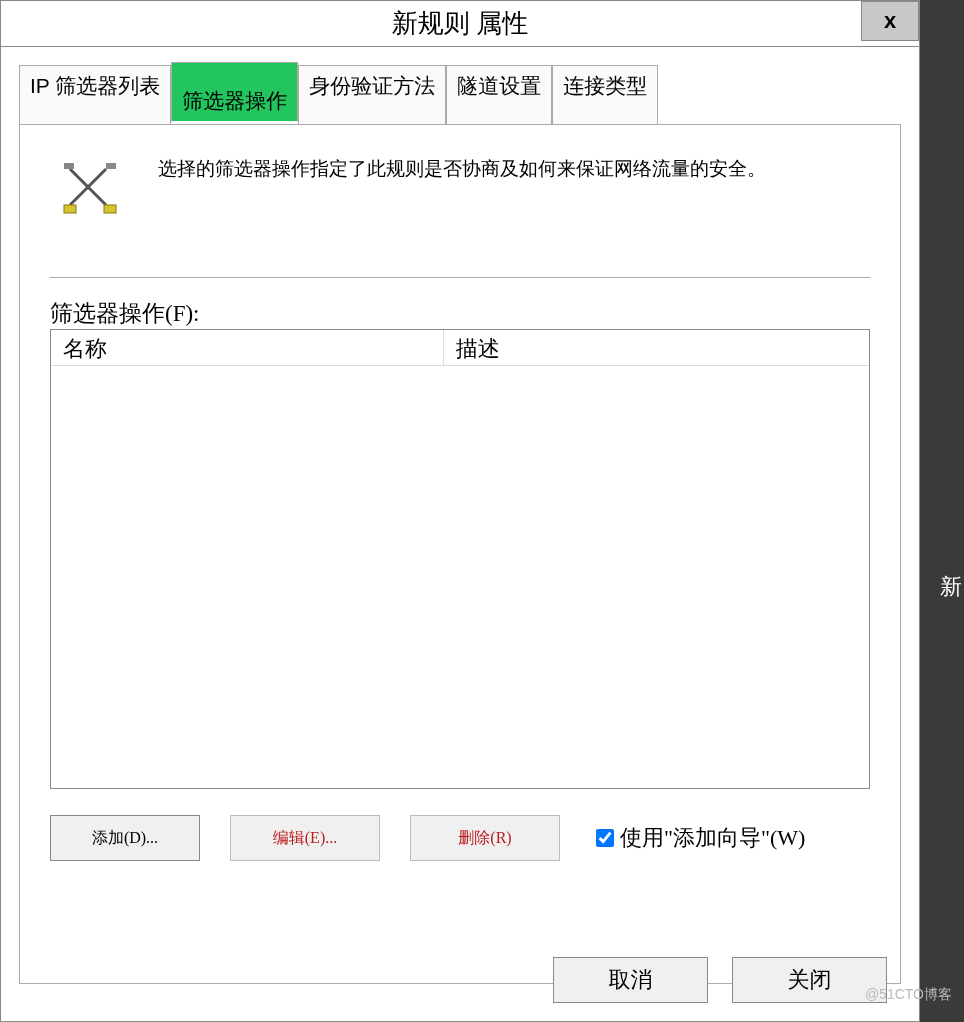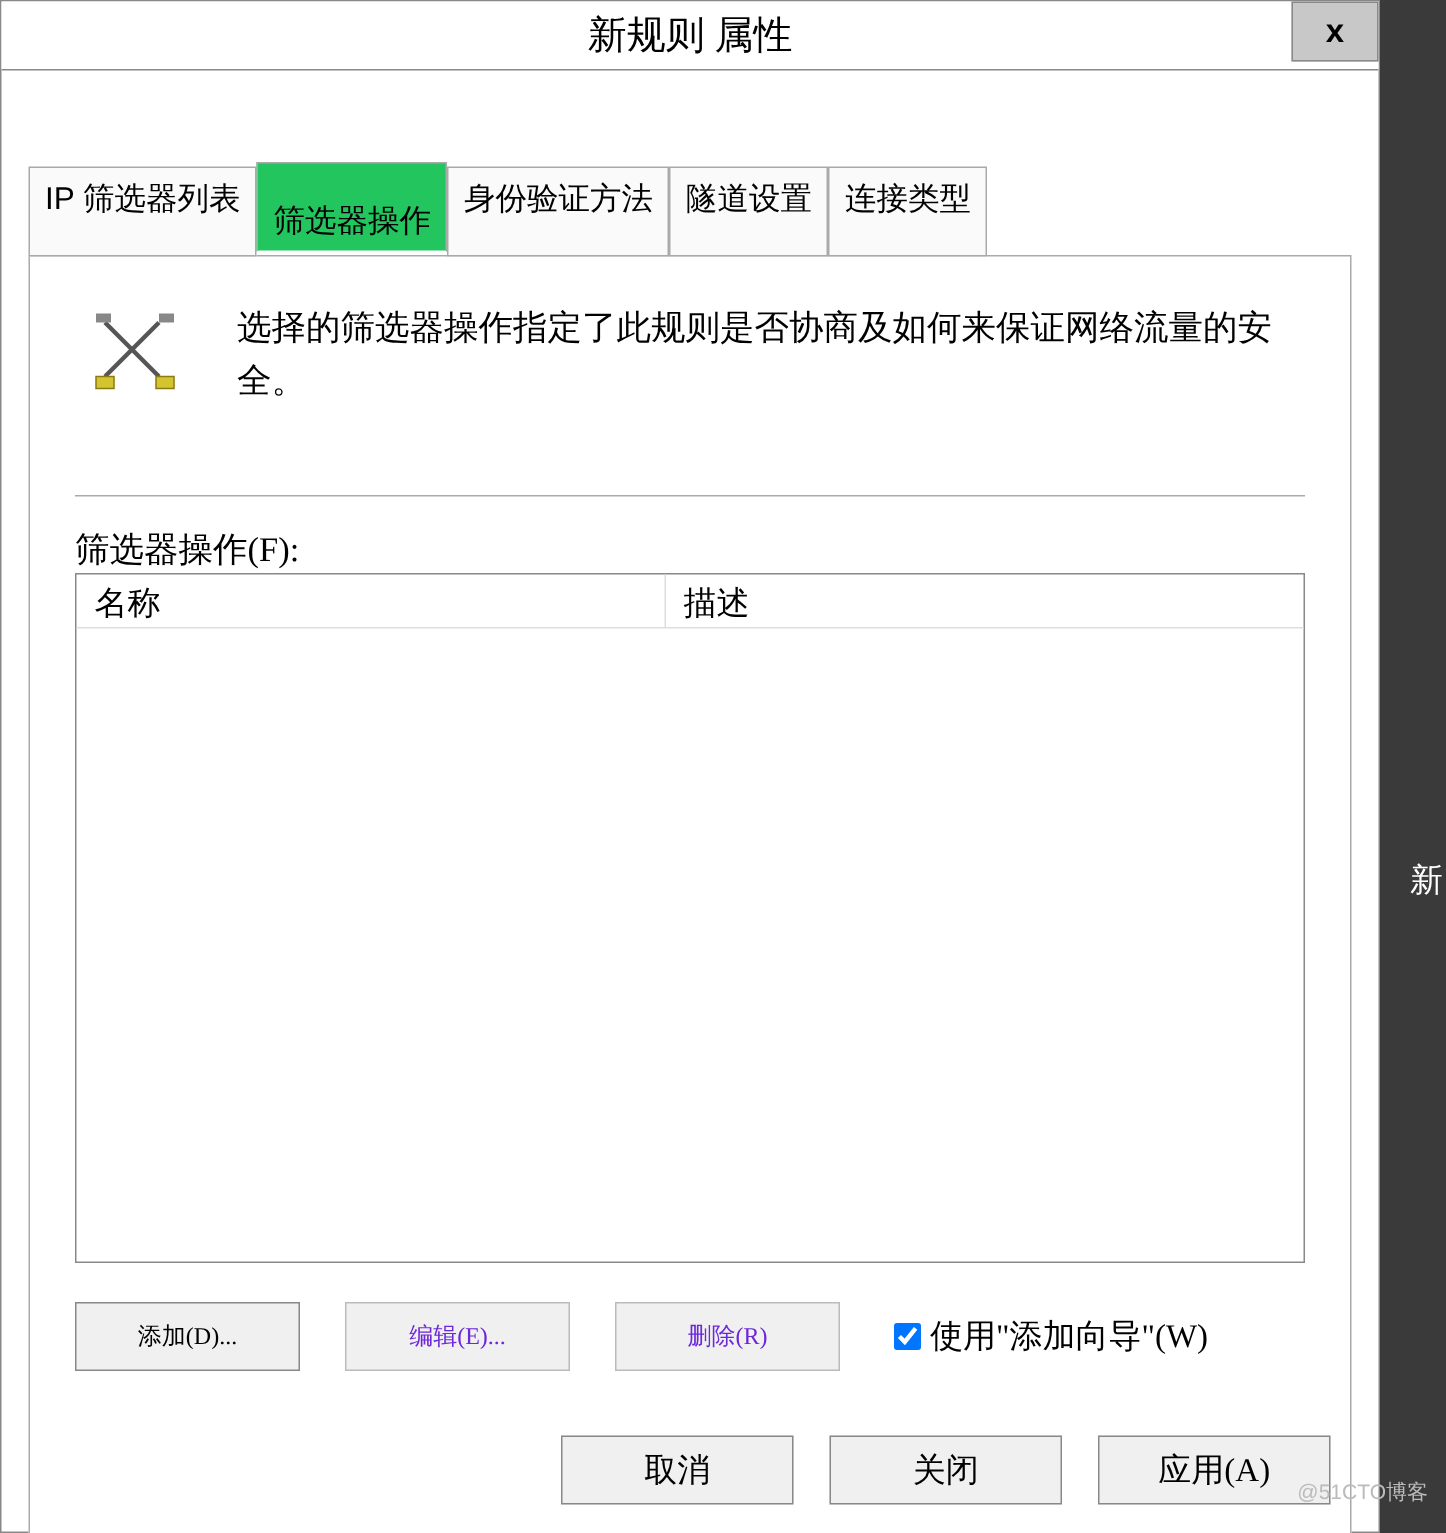--- a/index.html
+++ b/index.html
@@ -52,21 +52,20 @@
       font-weight: bold;
       cursor: pointer;
     }
     .tab-area {
       padding: 18px 18px 0 18px;
     }
     .tabs {
       display: flex;
       position: relative;
       z-index: 2;
-      margin-top: 46px;
     }
     .tab {
       padding: 6px 10px;
       border: 1px solid #aaa;
       background: #fafafa;
       font-size: 21px;
       cursor: pointer;
       position: relative;
       margin-bottom: -1px;
       white-space: nowrap;
@@ -90,23 +89,23 @@
       gap: 40px;
       padding-left: 12px;
     }
     .swords-icon {
       width: 56px;
       height: 56px;
       flex-shrink: 0;
       margin-top: 6px;
     }
     .desc-text {
-      font-size: 23px;
+      font-size: 19px;
       line-height: 1.5;
-      font-family: Liberation Sans, sans-serif;
+      font-family: Liberation Serif, serif;
     }
     hr.sep {
       margin-top: 60px;
       border: none;
       border-top: 1px solid #aaa;
     }
     .list-label {
       margin-top: 20px;
       font-size: 23px;
       font-family: "SimSun", serif;
@@ -142,21 +141,21 @@
       border: 1px solid #888;
       background: #f0f0f0;
       font-size: 16px;
       font-family: "SimSun", serif;
       cursor: pointer;
       display: flex;
       align-items: center;
       justify-content: center;
     }
     .btn.disabled {
-      color: #6d28d9;
+      color: #b91c1c;
       border-color: #bbb;
     }
     .checkbox-wrap {
       display: flex;
       align-items: center;
       gap: 6px;
       font-size: 22px;
       font-family: "SimSun", serif;
       margin-left: 6px;
     }
@@ -253,18 +252,17 @@
           <input type="checkbox" checked="" style="">
           <span>使用"添加向导"(W)</span>
         </label>
       </div>
     </div>
   </div>
 
   <div class="dialog-buttons">
     <div class="dlg-btn">取消</div>
     <div class="dlg-btn">关闭</div>
-    <div class="dlg-btn">应用(A)</div>
   </div>
 </div>
 
 <div class="side-text">新</div>
 <div class="watermark">@51CTO博客</div>
 
 </body></html>

